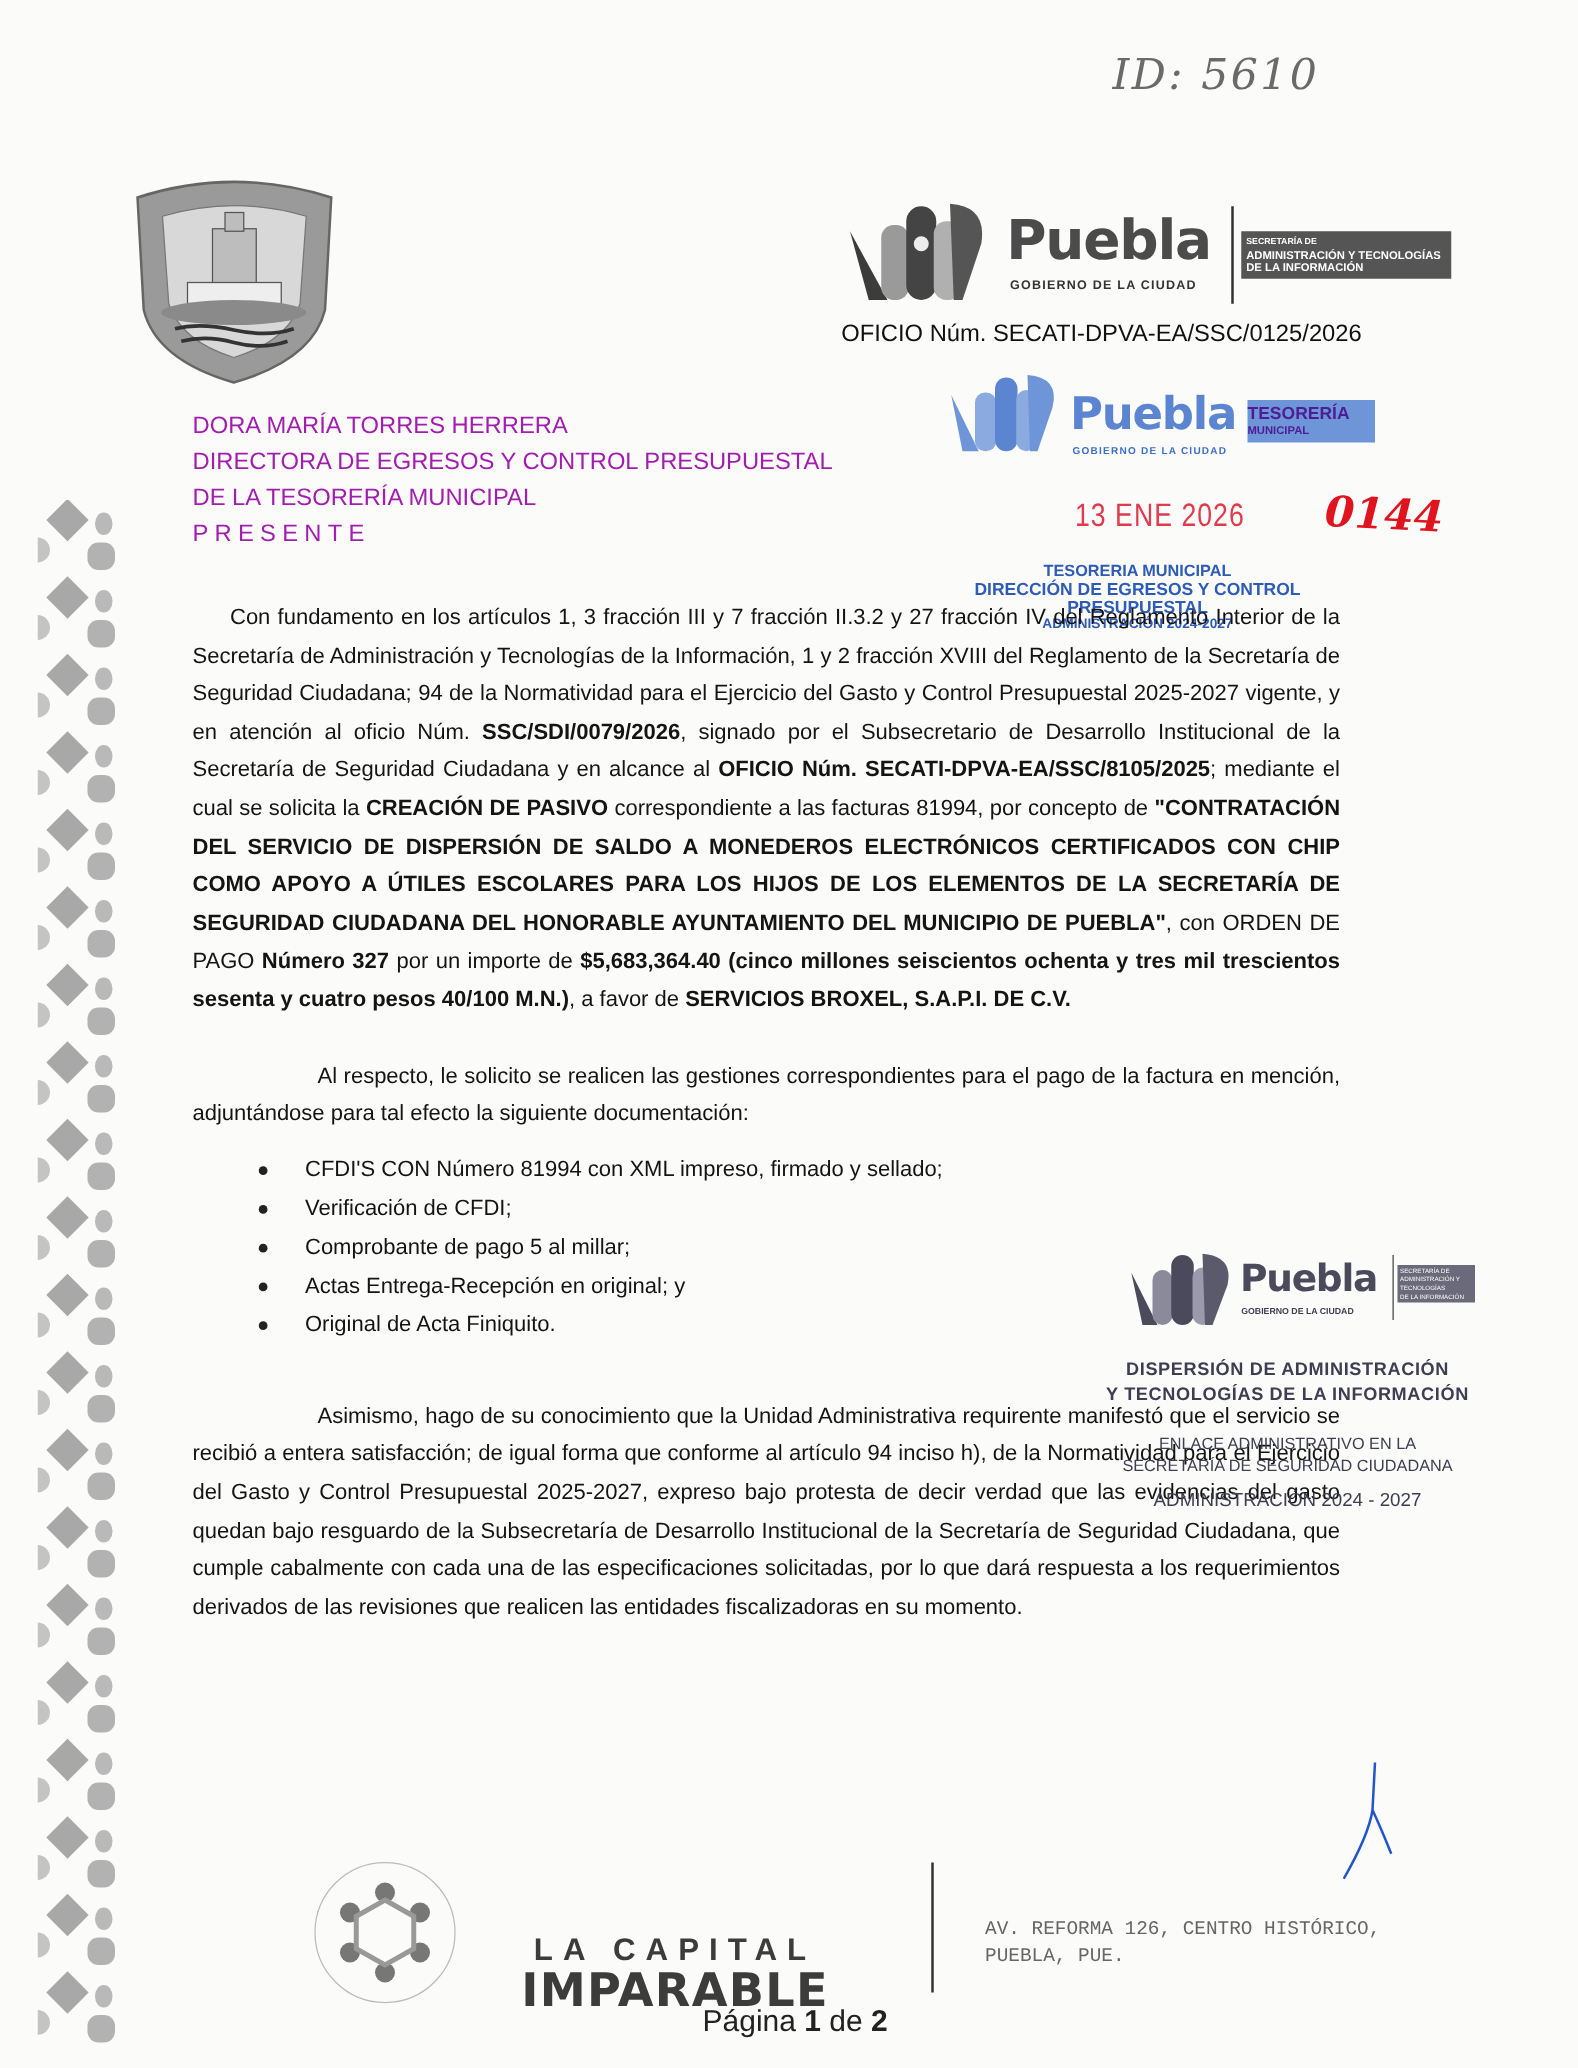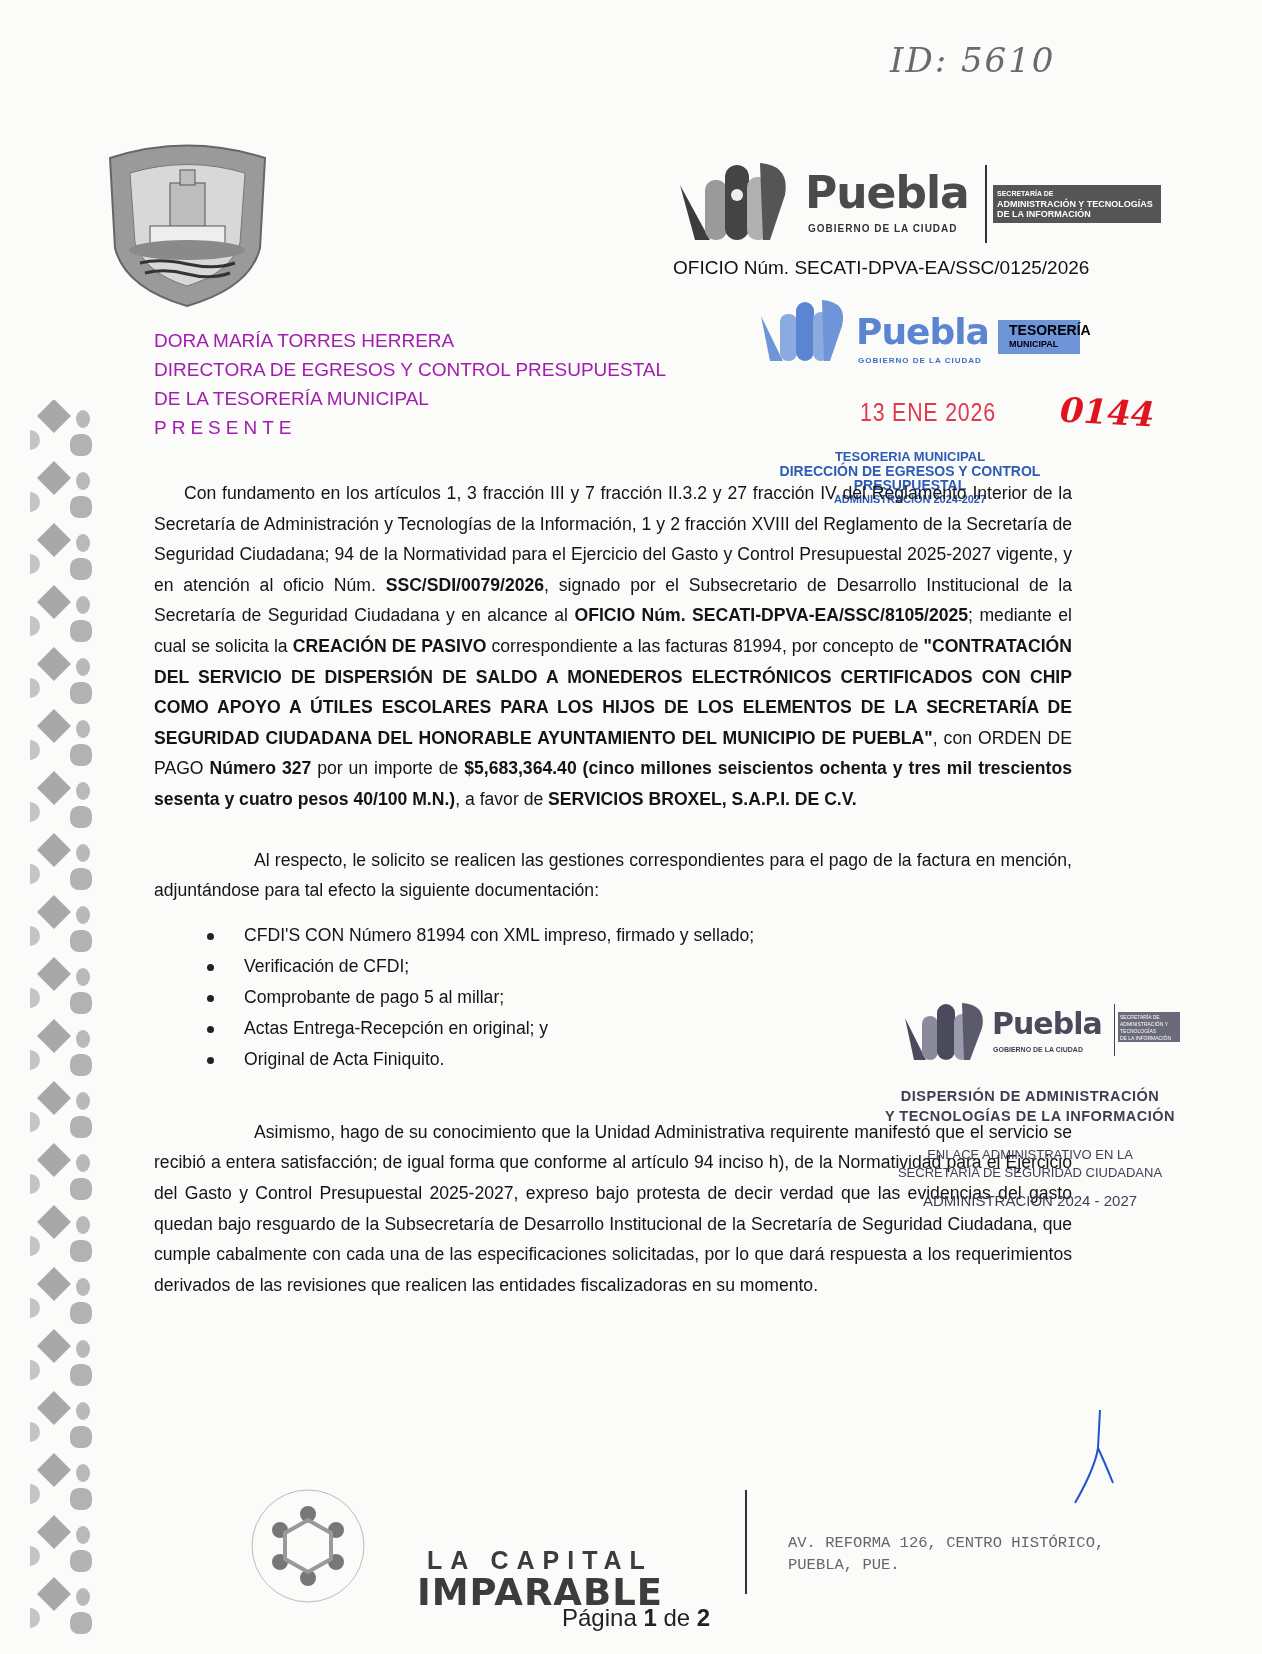--- a/index.html
+++ b/index.html
@@ -66,22 +66,22 @@
 
   
   .stamp-blue { left: 758px; top: 296px; width: 340px; height: 80px; color: #3d6fc5; }
   .stamp-blue .art { position: absolute; left: 0; top: 0; width: 95px; height: 68px; }
   .stamp-blue .word {
     position: absolute; left: 98px; top: 15px; font-size: 36px; font-weight: bold;
     font-family: "DejaVu Sans", sans-serif; color: #5b85d0; letter-spacing: -1px;
   }
   .stamp-blue .gob { position: absolute; left: 100px; top: 60px; font-size: 8px; font-weight: bold; letter-spacing: 1px; }
   .stamp-blue .box {
-    position: absolute; left: 240px; top: 24px; width: 82px; height: 34px; background: #6e95d8;
-    color: #000000; font-weight: bold; font-size: 14px; line-height: 14px; padding: 3px 11px; box-sizing: border-box;
+    position: absolute; left: 240px; top: 24px; width: 102px; height: 34px; background: #6e95d8;
+    color: #4c1d95; font-weight: bold; font-size: 14px; line-height: 14px; padding: 3px 0; box-sizing: border-box;
   }
   .stamp-blue .box .m { font-size: 9px; }
 
   .stamp-date {
     left: 860px; top: 397px; font-size: 26px; color: #e03a4c; letter-spacing: 1px;
     font-family: "Liberation Sans Narrow", "Liberation Sans", sans-serif; transform: scaleX(0.82); transform-origin: left;
   }
   .stamp-num {
     left: 1060px; top: 392px; font-size: 34px; color: #e0141e; font-style: italic;
     font-family: "DejaVu Serif", serif; font-weight: bold; transform: rotate(3deg);

